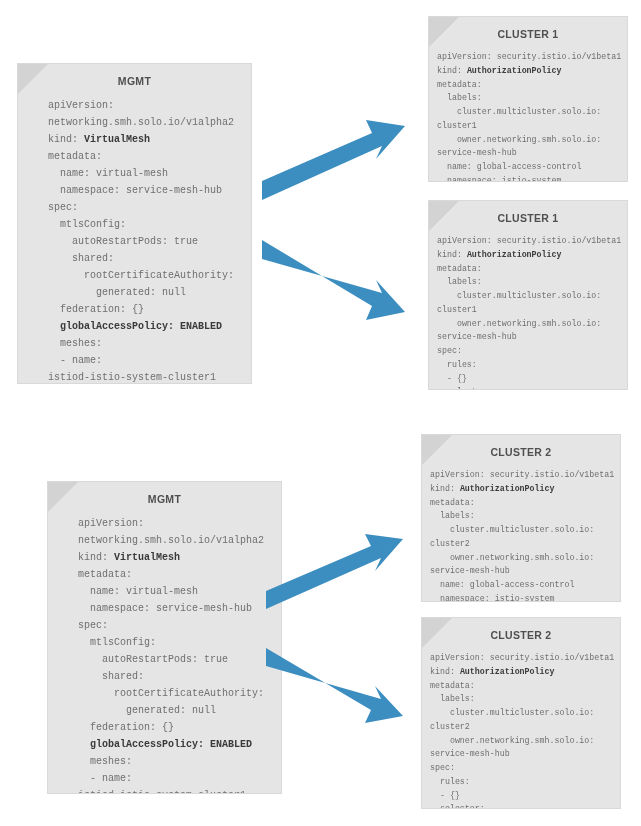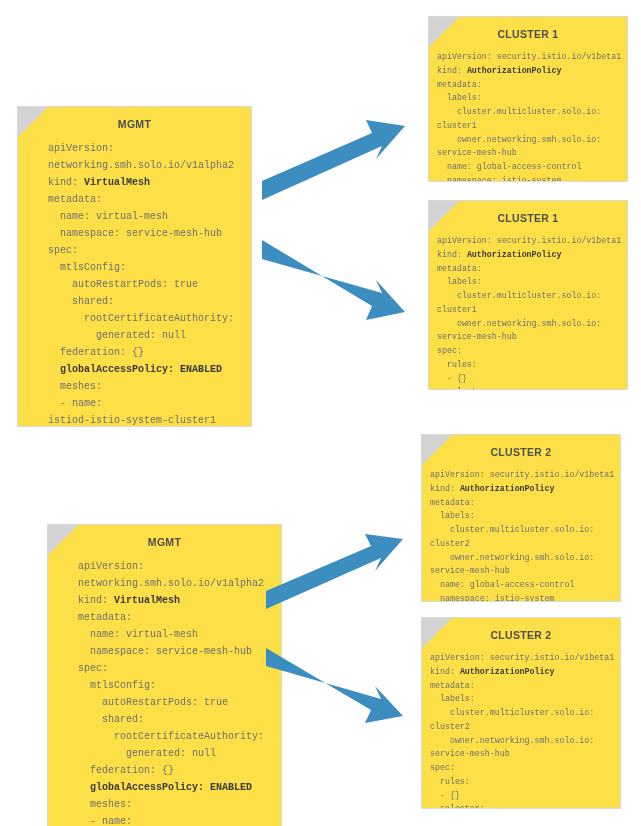--- a/index.html
+++ b/index.html
@@ -11,21 +11,21 @@
     width: 641px;
     height: 826px;
     position: relative;
     font-family: "Liberation Sans", sans-serif;
     overflow: hidden;
   }
 
   
   .card {
     position: absolute;
-    background: #fde047;
+    background: #e5e5e5;
     border: 1px solid #d9d9d9;
     box-sizing: border-box;
     overflow: hidden;
   }
   .card .fold {
     position: absolute;
     top: 0;
     left: 0;
     width: 0;
     height: 0;
@@ -46,21 +46,21 @@
     font-family: Liberation Mono, monospace;
     font-size: 8.3px;
     line-height: 1.62;
     color: #6f6f6f;
     white-space: pre;
     padding: 0 6px 8px 8px;
   }
   .yaml b { font-weight: bold; color: #3a3a3a; }
 
   
-  .mgmt { width: 235px; margin-top: 43px; }
+  .mgmt { width: 235px; }
   .mgmt .yaml { font-size: 10px; line-height: 1.70; padding-left: 30px; }
   #mgmt-card-1 { left: 17px;  top: 63px;  height: 321px; }
   #mgmt-card-2 { left: 47px;  top: 481px; height: 313px; }
 
   
   .cluster { width: 200px; }
   .cluster .yaml { padding-left: 8px; font-size: 8.3px; line-height: 1.66; }
   #cluster-card-1 { left: 428px; top: 16px;  height: 166px; }
   #cluster-card-2 { left: 428px; top: 200px; height: 190px; }
   #cluster-card-3 { left: 421px; top: 434px; height: 168px; }

